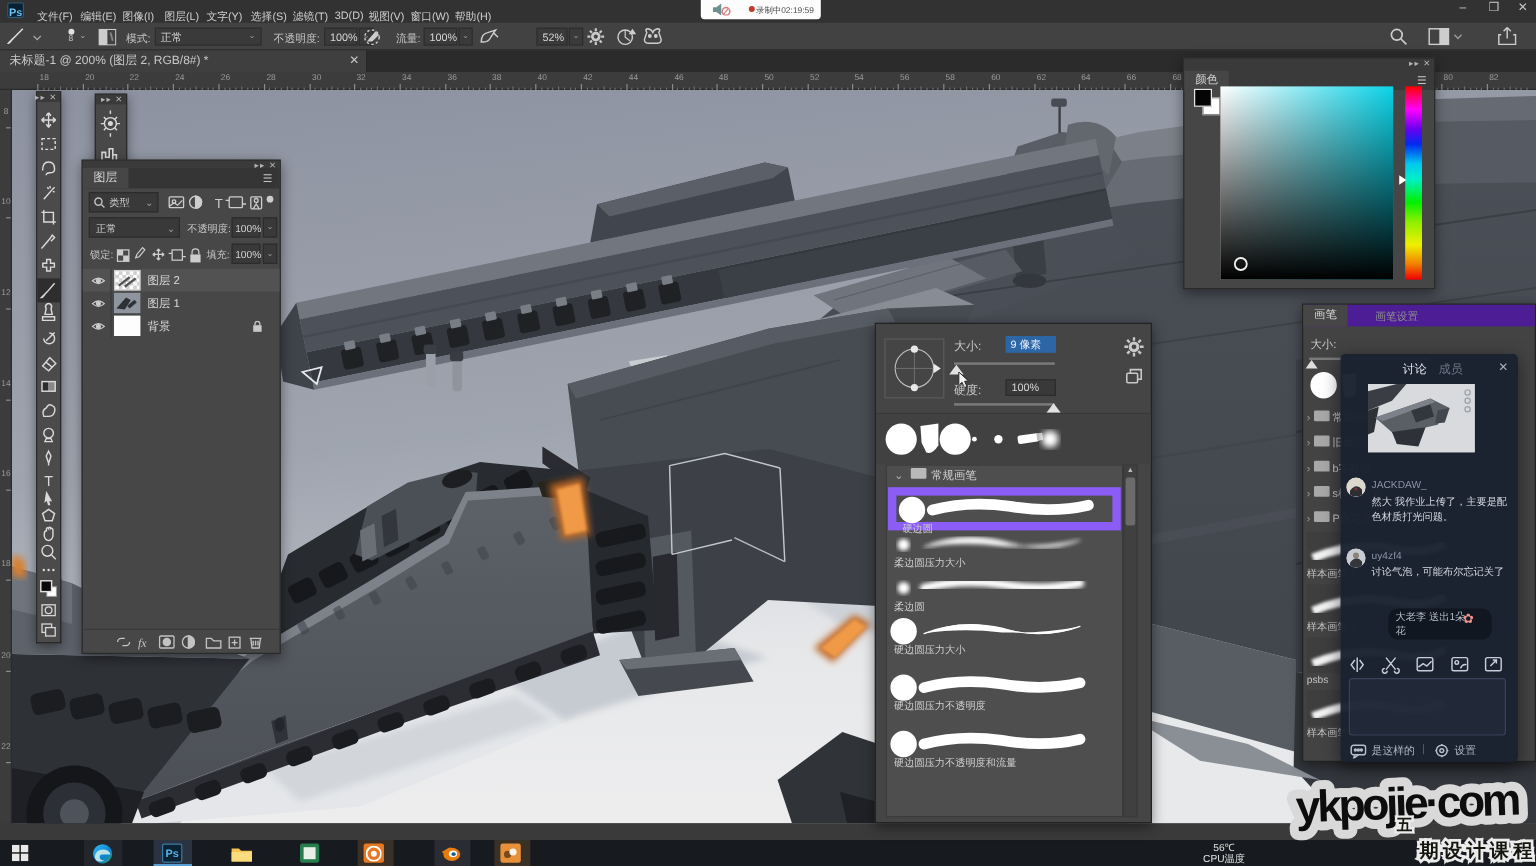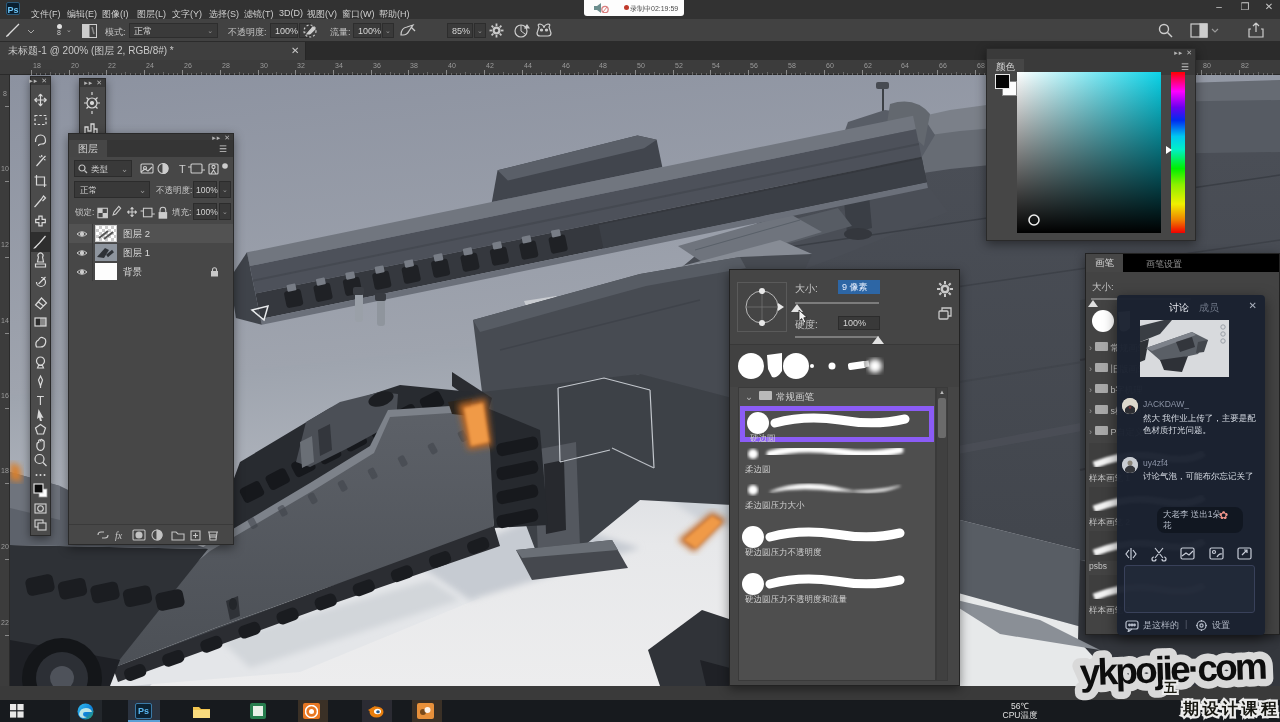--- a/index.html
+++ b/index.html
@@ -526,56 +526,69 @@
 <defs>
             <filter id="bfblur">
               <feGaussianBlur stdDeviation="2.5"></feGaussianBlur>
             </filter>
           </defs>
 </svg>
       </div>
 
 <div class="abs" id="brushlist" style="left:8px;top:117px;width:198px;height:294px;background:#4e4e4e;border:1px solid #3a3a3a;overflow:hidden">
 <div style="height:18px;line-height:18px;color:#d0d0d0;font-size:9.5px;padding-left:6px;position:relative"><span style="color:#b5b5b5">⌄</span><span style="display:inline-block;width:13px;height:9px;background:#b9b9b9;border-radius:1px;margin:0 4px 0 6px"></span>常规画笔</div>
-        <div style="position:relative;height:36px;border:5px solid #8b5cf6;margin:0 1px">
+        <div style="position:relative;height:36px;border:7px solid #8b5cf6;margin:0 1px">
 <svg width="194" height="24">
             <defs>
               <filter id="sb">
                 <feGaussianBlur stdDeviation="1.6"></feGaussianBlur>
               </filter>
             </defs>
 <circle cx="13" cy="12" r="11" fill="#fff"></circle>
             <path d="M30,12 Q60,4 95,9 Q130,15 160,8" stroke="#fff" stroke-width="9" fill="none" stroke-linecap="round"></path>
           </svg>
 <div style="color:#cfcfcf;font-size:8.5px;padding-left:5px;margin-top:-2px;white-space:nowrap">硬边圆</div>
+        </div>
+        <div style="position:relative;height:36px;margin:0 1px">
+<svg width="194" height="24">
+            <defs>
+              <filter id="sb">
+                <feGaussianBlur stdDeviation="1.6"></feGaussianBlur>
+              </filter>
+            </defs>
+<circle cx="13" cy="12" r="5" fill="#fff" filter="url(#sb)"></circle>
+            <path d="M30,14 Q60,2 95,10 Q130,19 160,8" stroke="#fff" stroke-width="1" fill="none" stroke-linecap="round" style="stroke-width:1px" filter="url(#sb)"></path>
+            <path d="M30,14 Q60,1 95,9 Q130,20 160,8 Q130,14 95,13 Q60,9 30,14 Z" fill="#fff" filter="url(#sb)"></path>
+          </svg>
+<div style="color:#cfcfcf;font-size:8.5px;padding-left:5px;margin-top:-2px;white-space:nowrap">柔边圆压力大小</div>
         </div>
         <div style="position:relative;height:36px;margin:0 1px">
 <svg width="194" height="24">
             <defs>
               <filter id="sb">
                 <feGaussianBlur stdDeviation="1.6"></feGaussianBlur>
               </filter>
             </defs>
 <circle cx="13" cy="12" r="5" fill="#fff" filter="url(#sb)"></circle>
             <path d="M30,12 Q60,4 95,9 Q130,15 160,8" stroke="#fff" stroke-width="7" fill="none" stroke-linecap="round" filter="url(#sb)"></path>
           </svg>
 <div style="color:#cfcfcf;font-size:8.5px;padding-left:5px;margin-top:-2px;white-space:nowrap">柔边圆</div>
         </div>
         <div style="position:relative;height:36px;margin:0 1px">
 <svg width="194" height="24">
             <defs>
               <filter id="sb">
                 <feGaussianBlur stdDeviation="1.6"></feGaussianBlur>
               </filter>
             </defs>
-<circle cx="13" cy="12" r="5" fill="#fff" filter="url(#sb)"></circle>
-            <path d="M30,14 Q60,2 95,10 Q130,19 160,8" stroke="#fff" stroke-width="1" fill="none" stroke-linecap="round" style="stroke-width:1px" filter="url(#sb)"></path>
-            <path d="M30,14 Q60,1 95,9 Q130,20 160,8 Q130,14 95,13 Q60,9 30,14 Z" fill="#fff" filter="url(#sb)"></path>
+<circle cx="13" cy="12" r="11" fill="#fff"></circle>
+            <path d="M30,14 Q60,2 95,10 Q130,19 160,8" stroke="#fff" stroke-width="1" fill="none" stroke-linecap="round" style="stroke-width:1px"></path>
+            <path d="M30,14 Q60,1 95,9 Q130,20 160,8 Q130,14 95,13 Q60,9 30,14 Z" fill="#fff"></path>
           </svg>
-<div style="color:#cfcfcf;font-size:8.5px;padding-left:5px;margin-top:-2px;white-space:nowrap">柔边圆压力大小</div>
+<div style="color:#cfcfcf;font-size:8.5px;padding-left:5px;margin-top:-2px;white-space:nowrap">硬边圆压力大小</div>
         </div>
         <div style="position:relative;height:36px;margin:11px 1px">
 <svg width="194" height="24">
             <defs>
               <filter id="sb">
                 <feGaussianBlur stdDeviation="1.6"></feGaussianBlur>
               </filter>
             </defs>
 <circle cx="13" cy="12" r="11" fill="#fff"></circle>
             <path d="M30,12 Q60,4 95,9 Q130,15 160,8" stroke="#fff" stroke-width="9" fill="none" stroke-linecap="round"></path>
@@ -595,21 +608,21 @@
 <div style="color:#cfcfcf;font-size:8.5px;padding-left:5px;margin-top:-2px;white-space:nowrap">硬边圆压力不透明度和流量</div>
         </div>
 </div>
 
 <div class="abs" style="left:206px;top:117px;width:12px;height:294px;background:#404040;border:1px solid #3a3a3a">
 <div style="margin:1px;height:8px;text-align:center;color:#bbb;font-size:6px">▲</div>
 <div style="margin:0 1px;height:40px;background:#6b6b6b;border-radius:2px"></div>
 </div>
 </div>
 <div class="panel" id="brushes" style="left:1085px;top:253px;width:195px;height:382px;background:#434343;border-color:#222">
-<div class="ptabrow" style="height:18px;background:#000000">
+<div class="ptabrow" style="height:18px;background:#4c1d95">
         <div class="ptab" style="left:0;font-size:9.5px;height:18px;line-height:18px">画笔</div>
 <span style="position:absolute;left:60px;top:4px;color:#8f8f8f;font-size:9px">画笔设置</span>
       </div>
 <span class="abs" style="left:6px;top:27px;font-size:9.5px;color:#c6c6c6">大小:</span>
 <div class="abs" style="left:5px;top:44px;width:100px;height:2px;background:#7a7a7a"></div>
 <svg class="abs" style="left:0px;top:45px" width="14" height="10">
         <path d="M7,1 L12,8 L2,8 Z" fill="#dedede"></path>
       </svg>
 <svg class="abs" style="left:4px;top:54px" width="60" height="26">
 <circle cx="13" cy="13" r="11" fill="#fff"></circle>
@@ -806,21 +819,21 @@
         <path d="M5,11 L11,4 L13,6 L8,11 Z" fill="#cdcdcd"></path>
       </svg>
 <span class="abs olabel" style="left:330px;top:6px">流量:</span>
 <div class="abs obox" style="left:353px;top:4px;width:28px;font-size:9px">100%</div>
 <div class="abs obox" style="left:382px;top:4px;width:12px;color:#999;font-size:7px;text-align:center;padding:0">⌄</div>
 <svg class="abs" style="left:399px;top:4px" width="18" height="15" fill="none" stroke="#cdcdcd" stroke-width="1.2">
         <path d="M2,12 Q2,5 8,4 L14,2 L10,8 Q8,12 4,12 Z"></path>
         <path d="M12,4 L16,8"></path>
       </svg>
 <span class="abs olabel" style="left:448px;top:6px">平滑:</span>
-<div class="abs obox" style="left:447px;top:4px;width:26px;font-size:9px">85%</div>
+<div class="abs obox" style="left:447px;top:4px;width:26px;font-size:9px">52%</div>
 <div class="abs obox" style="left:474px;top:4px;width:12px;color:#999;font-size:7px;text-align:center;padding:0">⌄</div>
 <svg class="abs" style="left:489px;top:4px" width="15" height="15" fill="#c9c9c9">
         <circle cx="7.5" cy="7.5" r="4"></circle>
         <g stroke="#c9c9c9" stroke-width="1.8">
           <line x1="7.5" y1="0.5" x2="7.5" y2="3"></line>
           <line x1="7.5" y1="12" x2="7.5" y2="14.5"></line>
           <line x1="0.5" y1="7.5" x2="3" y2="7.5"></line>
           <line x1="12" y1="7.5" x2="14.5" y2="7.5"></line>
           <line x1="2.6" y1="2.6" x2="4.3" y2="4.3"></line>
           <line x1="10.7" y1="10.7" x2="12.4" y2="12.4"></line>

